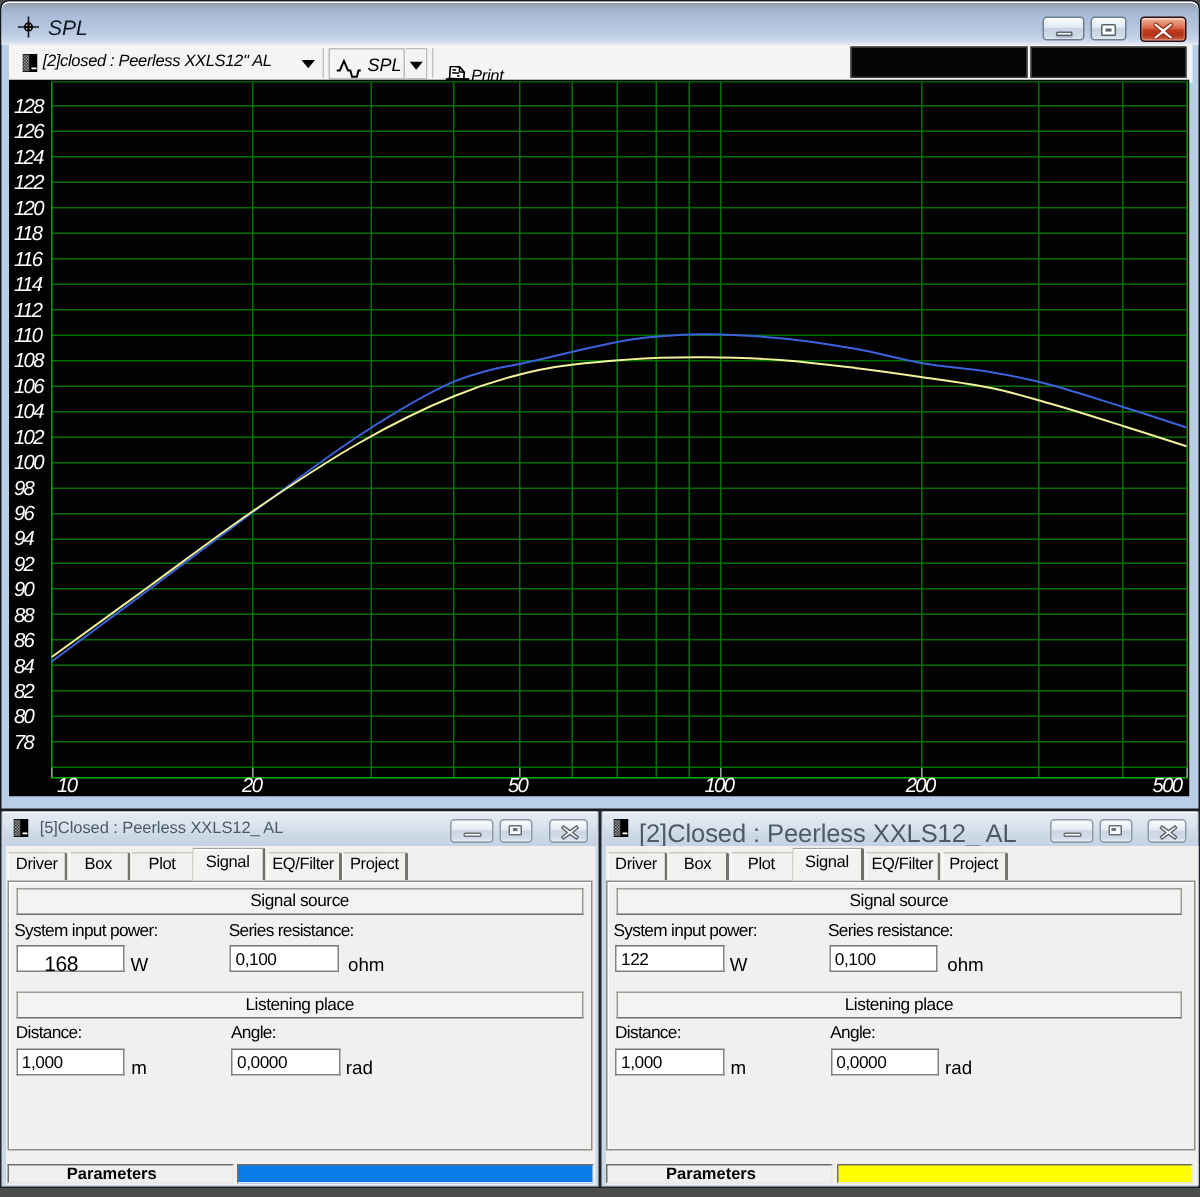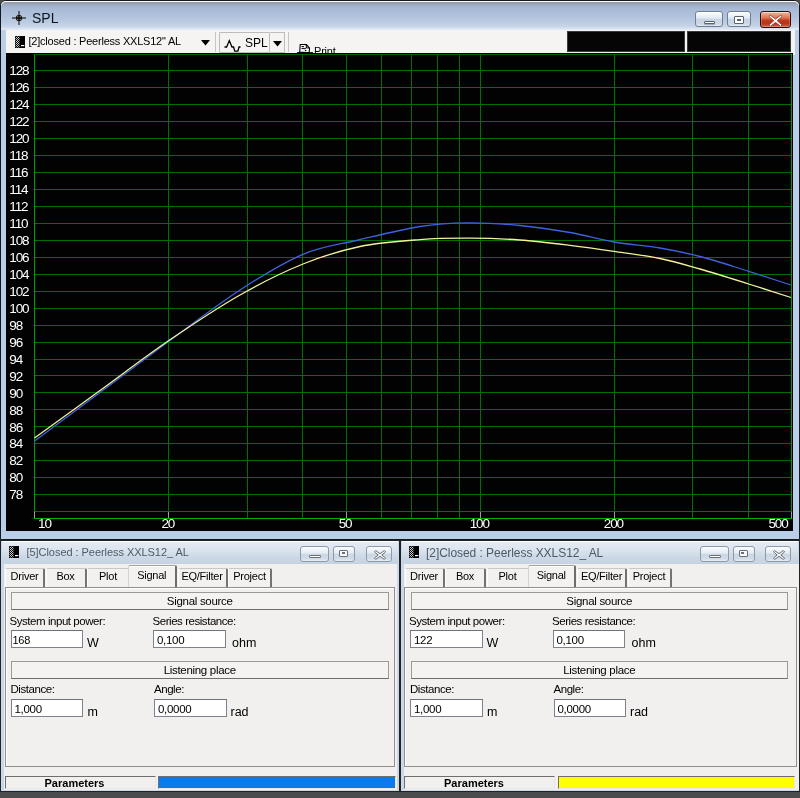--- a/index.html
+++ b/index.html
@@ -1,18 +1,18 @@
 <!DOCTYPE html>
 <html><head><meta charset="utf-8"><style>
 html,body{margin:0;padding:0}
 body{width:800px;height:798px;position:relative;overflow:hidden;background:#4a4c4e;
 font-family:"Liberation Sans",sans-serif;-webkit-font-smoothing:antialiased}
 *{box-sizing:border-box}
 </style></head><body>
-<div style="position:absolute;left:0;top:0;width:800px;height:539.5px;background:#b9cfe7;border:1px solid #15181c;border-radius:6px 6px 0 0;">
+<div style="position:absolute;left:0;top:0;width:800px;height:539.5px;background:#b9cfe7;border:1px solid #15181c;border-radius:6px 6px 0 0;font-style:italic;">
 <div style="position:absolute;left:0;top:0;right:0;height:28.5px;border-radius:5px 5px 0 0;background:linear-gradient(180deg,#90969f 0%,#959ca6 6%,#9dabc0 13%,#a5b7d2 22%,#abbdd8 35%,#b2c3dc 55%,#bccce2 75%,#c8d5e9 88%,#dbe4f1 96%,#e8edf6 100%);box-shadow:inset 0 1px 0 #fcfdfe"></div>
 <svg width="16" height="16" style="position:absolute;left:10px;top:9px">
 <g stroke="#15181c" stroke-width="1.1">
         <line x1="8" y1="1" x2="8" y2="15"></line>
         <line x1="1" y1="8" x2="15" y2="8"></line>
       </g>
 <circle cx="8" cy="8" r="3.1" fill="#0a0a0a"></circle>
 <circle cx="6.8" cy="6.8" r="0.55" fill="#ded9b4"></circle>
       <circle cx="9.2" cy="6.8" r="0.55" fill="#ded9b4"></circle>
 <circle cx="6.8" cy="9.2" r="0.55" fill="#ded9b4"></circle>
@@ -211,21 +211,21 @@
 <div style="position:absolute;left:41.5px;top:4px;width:41px;height:18.5px;background:#f2f1ef;border-top:1px solid #c9c9c4;border-left:1px solid #fdfdfb;border-right:2px solid #74746e;border-radius:2px 2px 0 0;text-align:center;font-size:11px;letter-spacing:-0.25px;color:#000;line-height:15.5px">Box</div>
 <div style="position:absolute;left:83px;top:4px;width:43px;height:18.5px;background:#f2f1ef;border-top:1px solid #c9c9c4;border-left:1px solid #fdfdfb;border-right:2px solid #74746e;border-radius:2px 2px 0 0;text-align:center;font-size:11px;letter-spacing:-0.25px;color:#000;line-height:15.5px">Plot</div>
 <div style="position:absolute;left:124px;top:1px;width:48.5px;height:22px;background:#f3f2f0;border-top:1px solid #a2a29c;border-left:1px solid #d5d5d0;border-right:2px solid #6e6e68;border-radius:2px 2px 0 0;text-align:center;font-size:11px;letter-spacing:-0.25px;color:#000;line-height:18.5px;z-index:3;box-shadow:inset 0 1px 0 #fff">Signal</div>
 <div style="position:absolute;left:173.5px;top:4px;width:50px;height:18.5px;background:#f2f1ef;border-top:1px solid #c9c9c4;border-left:1px solid #fdfdfb;border-right:2px solid #74746e;border-radius:2px 2px 0 0;text-align:center;font-size:11px;letter-spacing:-0.25px;color:#000;line-height:15.5px">EQ/Filter</div>
 <div style="position:absolute;left:224px;top:4px;width:44px;height:18.5px;background:#f2f1ef;border-top:1px solid #c9c9c4;border-left:1px solid #fdfdfb;border-right:2px solid #74746e;border-radius:2px 2px 0 0;text-align:center;font-size:11px;letter-spacing:-0.25px;color:#000;line-height:15.5px">Project</div>
 <div style="position:absolute;left:0.5px;top:23px;width:390px;height:180px;border:1px solid #8f8f8b;box-shadow:inset 1px 1px 0 #fff;background:#f1f0ee"></div>
 <div style="position:absolute;left:7px;top:28px;width:377.5px;height:17.5px;background:#f4f3f1;border:1px solid #9a9a96;border-bottom-color:#6d6d69;text-align:center;font-size:11.5px;letter-spacing:-0.3px;color:#000;line-height:16.5px">Signal source</div>
 <span style="position:absolute;left:5.5px;top:51px;font-size:11.5px;letter-spacing:-0.45px;color:#000">System input power:</span>
 <span style="position:absolute;left:148.5px;top:51px;font-size:11.5px;letter-spacing:-0.45px;color:#000">Series resistance:</span>
 <div style="position:absolute;left:6.5px;top:65.5px;width:72.5px;height:18px;background:#fff;border:1px solid #7e838a;border-top-color:#6e737a;">
-        <span style="position:absolute;left:1px;top:3px;font-size:11px;letter-spacing:-0.3px;color:#000">168</span>
+        <span style="position:absolute;left:18px;top:3px;font-size:14px;letter-spacing:-0.3px;color:#000">168</span>
       </div>
 <span style="position:absolute;left:83px;top:72px;font-size:12.5px;color:#000">W</span>
 <div style="position:absolute;left:149px;top:65.5px;width:72.5px;height:18px;background:#fff;border:1px solid #7e838a;border-top-color:#6e737a;">
         <span style="position:absolute;left:3px;top:3px;font-size:11.5px;letter-spacing:-0.3px;color:#000">0,100</span>
       </div>
 <span style="position:absolute;left:228px;top:72px;font-size:12.5px;color:#000">ohm</span>
 <div style="position:absolute;left:7px;top:97px;width:377.5px;height:17.5px;background:#f4f3f1;border:1px solid #9a9a96;border-bottom-color:#6d6d69;text-align:center;font-size:11.5px;letter-spacing:-0.3px;color:#000;line-height:16.5px">Listening place</div>
 <span style="position:absolute;left:6.5px;top:119px;font-size:11.5px;letter-spacing:-0.45px;color:#000">Distance:</span>
 <span style="position:absolute;left:150px;top:119px;font-size:11.5px;letter-spacing:-0.45px;color:#000">Angle:</span>
 <div style="position:absolute;left:6.5px;top:134.5px;width:72.5px;height:18px;background:#fff;border:1px solid #7e838a;border-top-color:#6e737a;">
@@ -247,21 +247,21 @@
           <pattern id="chk75b" width="2" height="2" patternUnits="userSpaceOnUse">
 <rect width="2" height="2" fill="#000"></rect>
             <rect width="1" height="1" fill="#cfcfcf"></rect>
             <rect x="1" y="1" width="1" height="1" fill="#cfcfcf"></rect>
           </pattern>
         </defs>
 <rect x="0" y="0" width="10" height="12" fill="#000"></rect>
 <rect x="0.5" y="0.5" width="4" height="11" fill="url(#chk75b)"></rect>
 <rect x="6" y="9" width="3.3" height="1.2" fill="#fff"></rect>
 </svg>
-<span style="position:absolute;left:24.5px;top:4.5px;font-size:12px;letter-spacing:-0.05px;color:#4c5a68">[2]Closed : Peerless XXLS12_ AL</span>
+<span style="position:absolute;left:24.5px;top:4.5px;font-size:17px;letter-spacing:-0.05px;color:#4c5a68">[2]Closed : Peerless XXLS12_ AL</span>
 </div>
 <div style="position:absolute;left:299px;top:5.5px;width:29px;height:16px;border-radius:3px;background:linear-gradient(180deg,#fbfdfe 0%,#e3eaf2 45%,#ccd6e2 50%,#d2dce8 85%,#e8eef6 100%);border:1px solid #8e9aa8;">
       <div style="position:absolute;left:8px;top:8px;width:12px;height:3px;background:#fdfdfd;border:1px solid #6a7075;border-radius:1px"></div>
     </div>
 <div style="position:absolute;left:332px;top:5.5px;width:22px;height:16px;border-radius:3px;background:linear-gradient(180deg,#fbfdfe 0%,#e3eaf2 45%,#ccd6e2 50%,#d2dce8 85%,#e8eef6 100%);border:1px solid #8e9aa8;">
       <div style="position:absolute;left:5px;top:3px;width:9px;height:7px;border:1.5px solid #6a7075;background:#f6f8fa;border-radius:1px">
         <div style="position:absolute;left:1.5px;top:1px;width:3px;height:2px;border:1px solid #6a7075"></div>
       </div>
     </div>
 <div style="position:absolute;left:364.5px;top:5.5px;width:26px;height:16px;border-radius:3px;background:linear-gradient(180deg,#fbfdfe 0%,#e3eaf2 45%,#ccd6e2 50%,#d2dce8 85%,#e8eef6 100%);border:1px solid #8e9aa8;">

